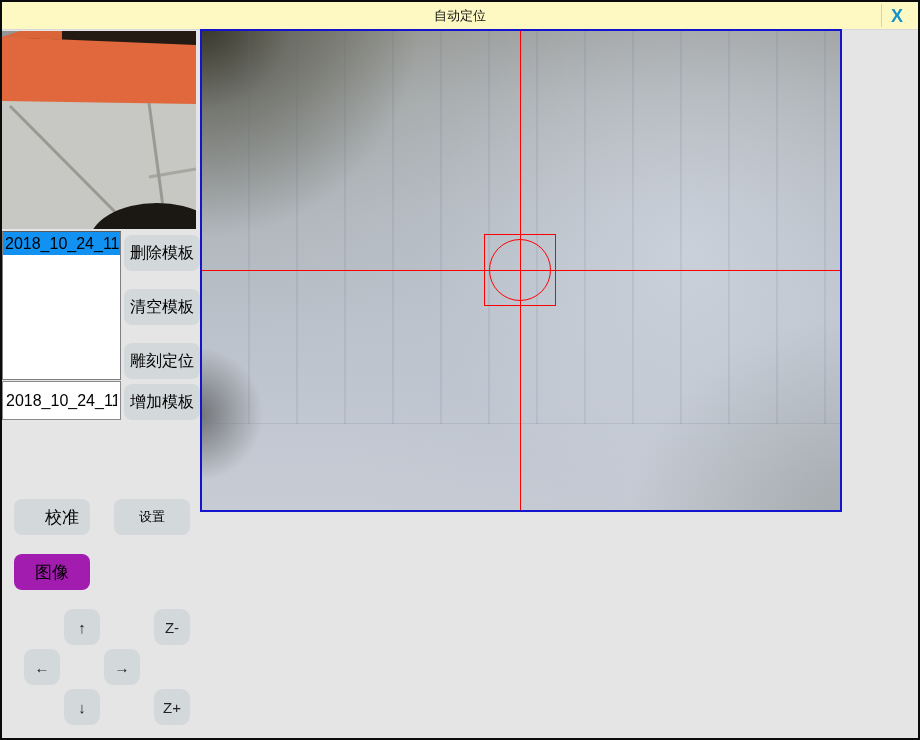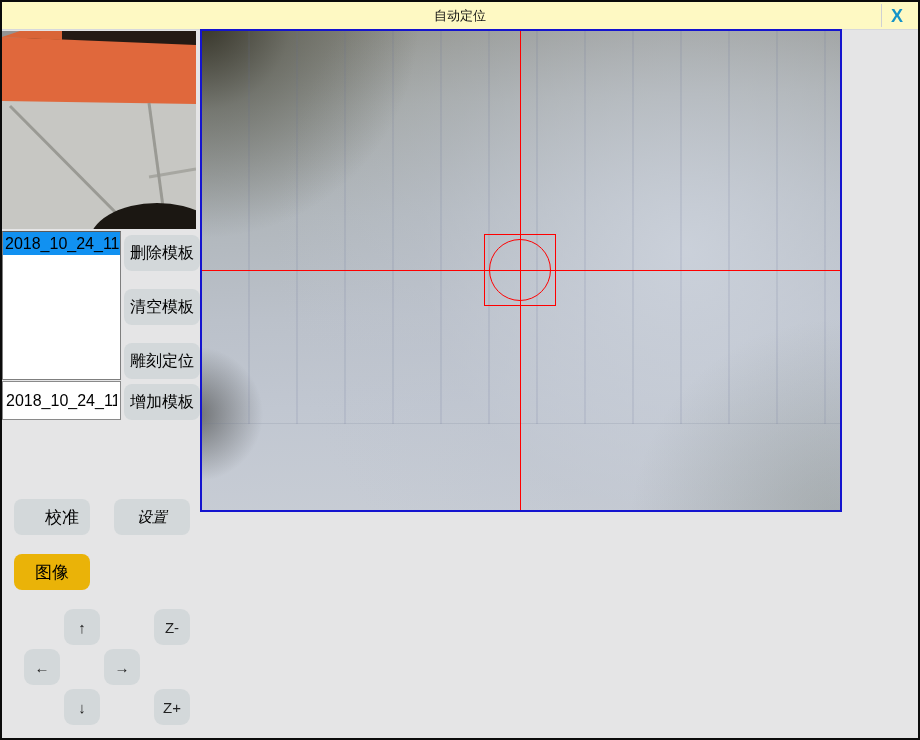--- a/index.html
+++ b/index.html
@@ -63,22 +63,22 @@
     font-family:"Liberation Sans","DejaVu Sans",sans-serif;
   }
   .tpl-btn { left:122px; width:76px; height:36px; }
   #btn-delete  { top:233px; }
   #btn-clear   { top:287px; }
   #btn-engrave { top:341px; }
   #btn-add     { top:382px; }
 
   #btn-cut   { left:12px;  top:442px; width:176px; height:36px; font-size:17px; }
   #btn-cal   { left:12px;  top:497px; width:76px;  height:36px; font-size:17px;padding-left:20px; }
-  #btn-set   { left:112px; top:497px; width:76px;  height:36px; font-size:15px;font-style:italic; }
-  #btn-img   { left:12px;  top:552px; width:76px;  height:36px; font-size:17px; background:#eab308; }
+  #btn-set   { left:112px; top:497px; width:76px;  height:36px; font-size:13px; }
+  #btn-img   { left:12px;  top:552px; width:76px;  height:36px; font-size:17px; background:#a21caf; }
   #btn-match { left:112px; top:552px; width:76px;  height:36px; font-size:17px; }
 
   .jog { width:36px; height:36px; font-size:15px; border-radius:9px; color:#222; }
   #jog-up    { left:62px;  top:607px; }
   #jog-zm    { left:152px; top:607px; }
   #jog-left  { left:22px;  top:647px; }
   #jog-right { left:102px; top:647px; }
   #jog-down  { left:62px;  top:687px; }
   #jog-zp    { left:152px; top:687px; }
 

